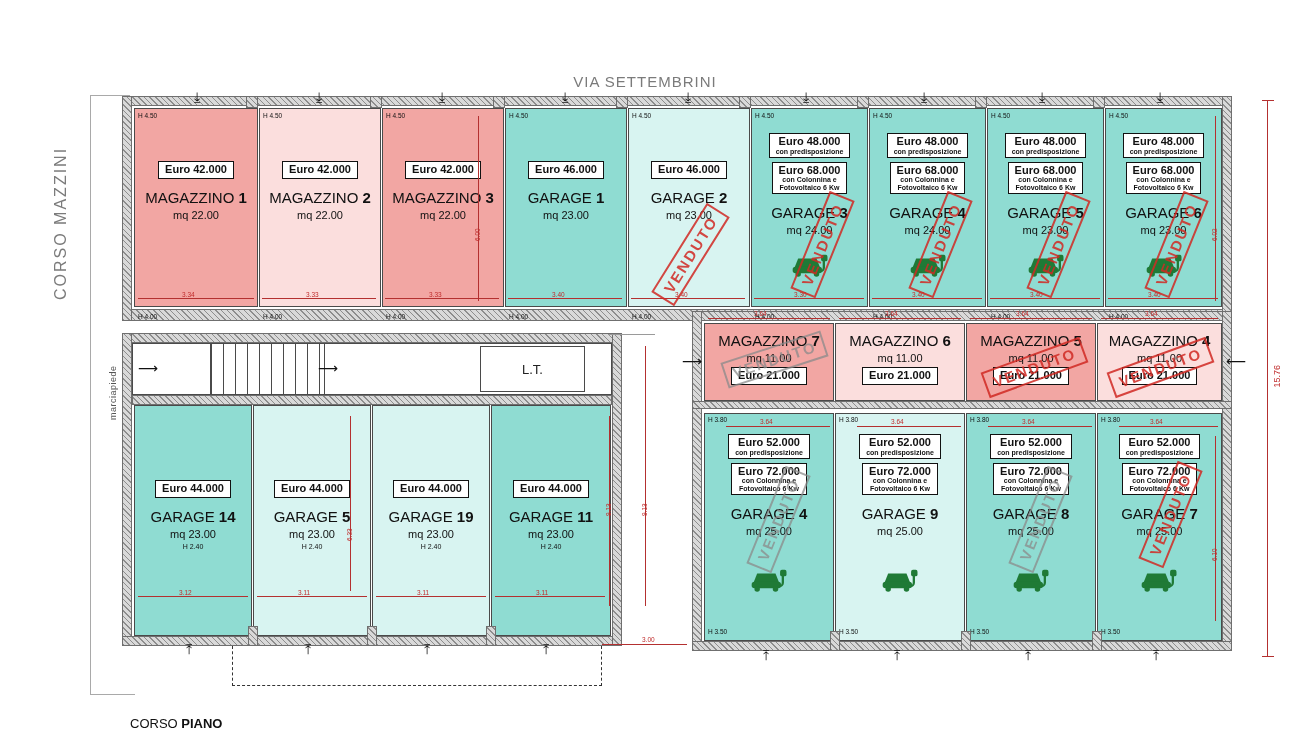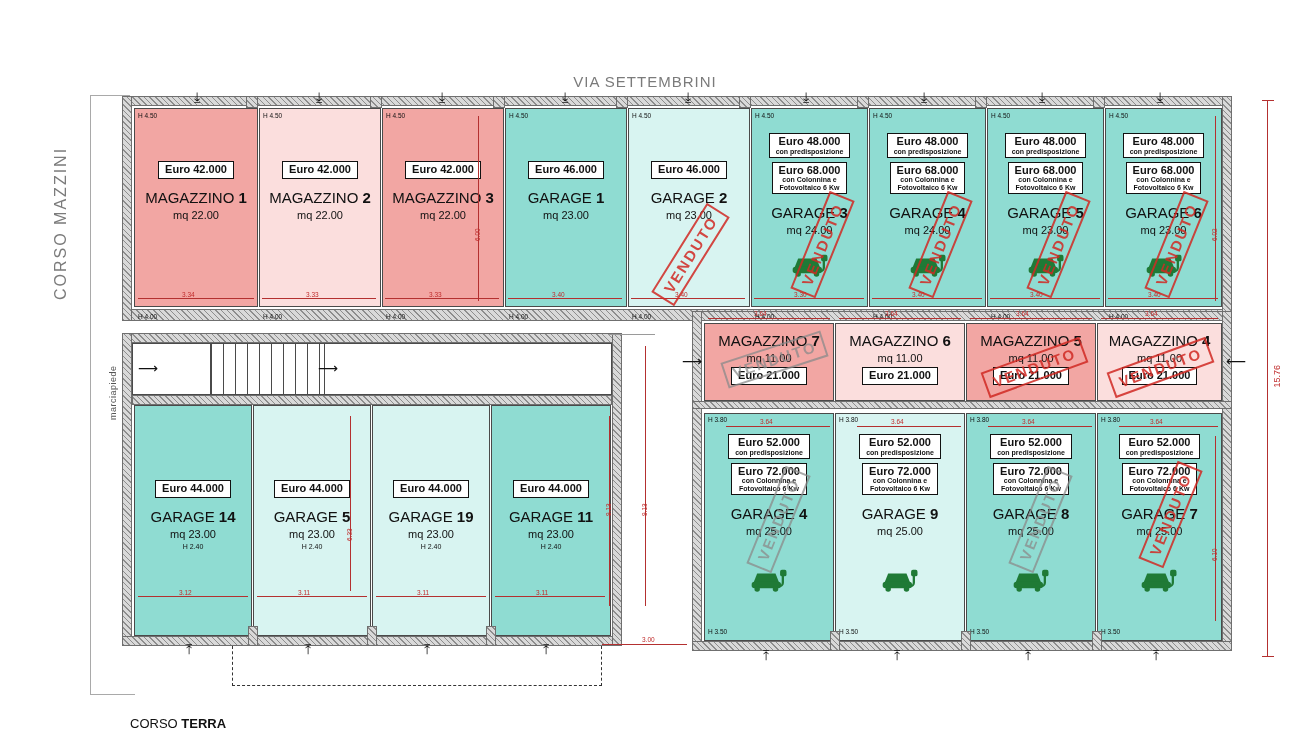--- a/index.html
+++ b/index.html
@@ -122,21 +122,21 @@
 <div class="vline" style="right:22px;top:100px;height:556px;"></div>
 <div class="hline" style="right:16px;top:100px;width:12px;"></div>
 <div class="hline" style="right:16px;top:656px;width:12px;"></div>
 <div class="right-dim">15.76</div>
 
 <div class="gline" style="left:90px;top:95px;width:1px;height:600px;"></div>
 <div class="gline" style="left:90px;top:95px;width:40px;height:1px;"></div>
 <div class="gline" style="left:90px;top:694px;width:45px;height:1px;"></div>
 
 <div class="floor-label">
-  <span>CORSO </span><b>TERRA</b>
+  <span>CORSO </span><b>PIANO</b>
 </div>
 
 <div class="plan">
 
   <div class="wall" style="left:0;top:0;width:1110px;height:10px;"></div>
   <div class="wall" style="left:0;top:213px;width:1110px;height:12px;"></div>
   <div class="wall" style="left:0;top:0;width:10px;height:225px;"></div>
   <div class="wall" style="left:1100px;top:0;width:10px;height:225px;"></div>
 
   <div class="wall" style="left:0;top:237px;width:500px;height:10px;"></div>
@@ -149,20 +149,23 @@
   <div class="wall" style="left:1100px;top:215px;width:10px;height:340px;"></div>
   <div class="wall" style="left:570px;top:545px;width:540px;height:10px;"></div>
   <div class="wall" style="left:570px;top:305px;width:540px;height:8px;"></div>
 
   <div class="corridor" style="left:10px;top:247px;width:480px;height:52px;"></div>
   <div class="stair" style="left:88px;top:247px;width:115px;height:52px;">
     <div class="stair-steps"></div>
   </div>
   <div class="arrow" style="left:16px;top:265px;">⟶</div>
   <div class="arrow" style="left:196px;top:265px;">⟶</div>
+  <div class="lt" style="left:358px;top:250px;width:105px;height:46px;">
+    <span>L.T.</span>
+  </div>
   <div class="wall" style="left:10px;top:299px;width:480px;height:10px;"></div>
 
   <div class="dashed" style="left:110px;top:550px;width:370px;height:40px;"></div>
 
   <div class="unit u-red" style="left:12px;top:12px;width:124px;height:199px;">
     <div class="price" style="margin-top:52px;">Euro 42.000</div>
     <div class="uname"><span>MAGAZZINO</span> <b>1</b></div>
     <div class="uarea">mq 22.00</div>
   </div>
   <div class="unit u-red-l" style="left:137px;top:12px;width:122px;height:199px;">

